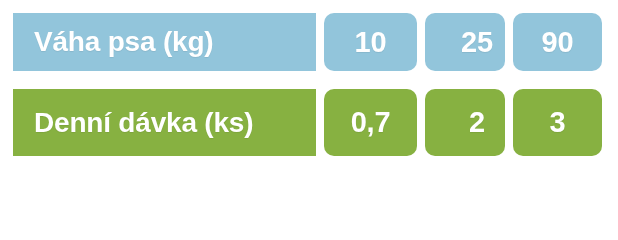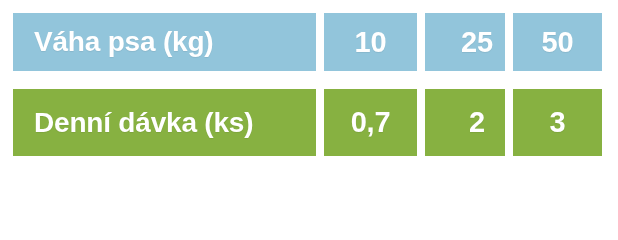--- a/index.html
+++ b/index.html
@@ -46,40 +46,41 @@
   }
   .cell-label {
     flex: 0 0 303px;
     justify-content: flex-start;
     padding-left: 21px;
     font-size: 28px;
   }
   .cell-value {
     justify-content: center;
     font-size: 29px;
+    border-radius: 10px;
   }
   .col-1 { flex: 0 0 93px; }
   .col-2 { flex: 0 0 80px; padding-left: 24px; }
   .col-3 { flex: 0 0 89px; }
 
   .row-header .cell { background: #92c5db; }
   .row-dose .cell { background: #87b141; }
 
   .row-dose .cell-label { font-size: 28px; }
 </style>
 </head>
 <body>
 
 <div id="dosage-table">
 
   <div class="table-row row-header">
     <div class="cell cell-label">Váha psa (kg)</div>
     <div class="cell cell-value col-1">10</div>
     <div class="cell cell-value col-2">25</div>
-    <div class="cell cell-value col-3">50</div>
+    <div class="cell cell-value col-3">90</div>
   </div>
 
   <div class="table-row row-dose">
     <div class="cell cell-label">Denní dávka (ks)</div>
     <div class="cell cell-value col-1">0,7</div>
     <div class="cell cell-value col-2">2</div>
     <div class="cell cell-value col-3">3</div>
   </div>
 
 </div>

